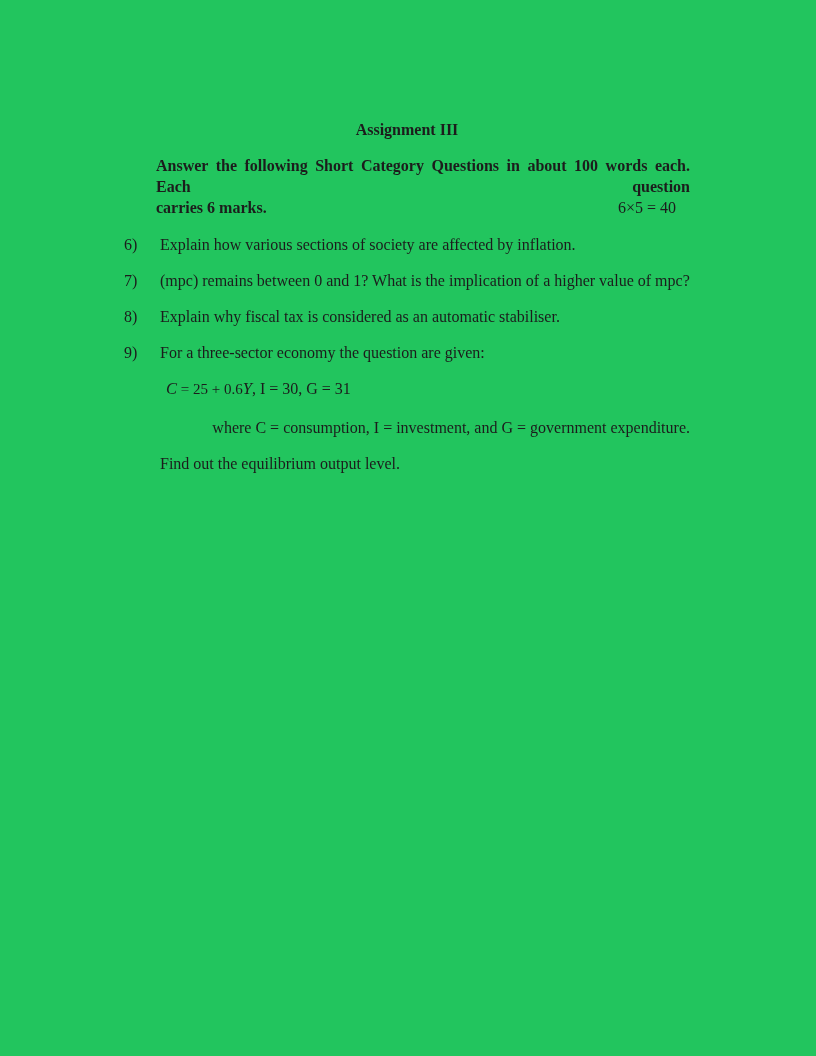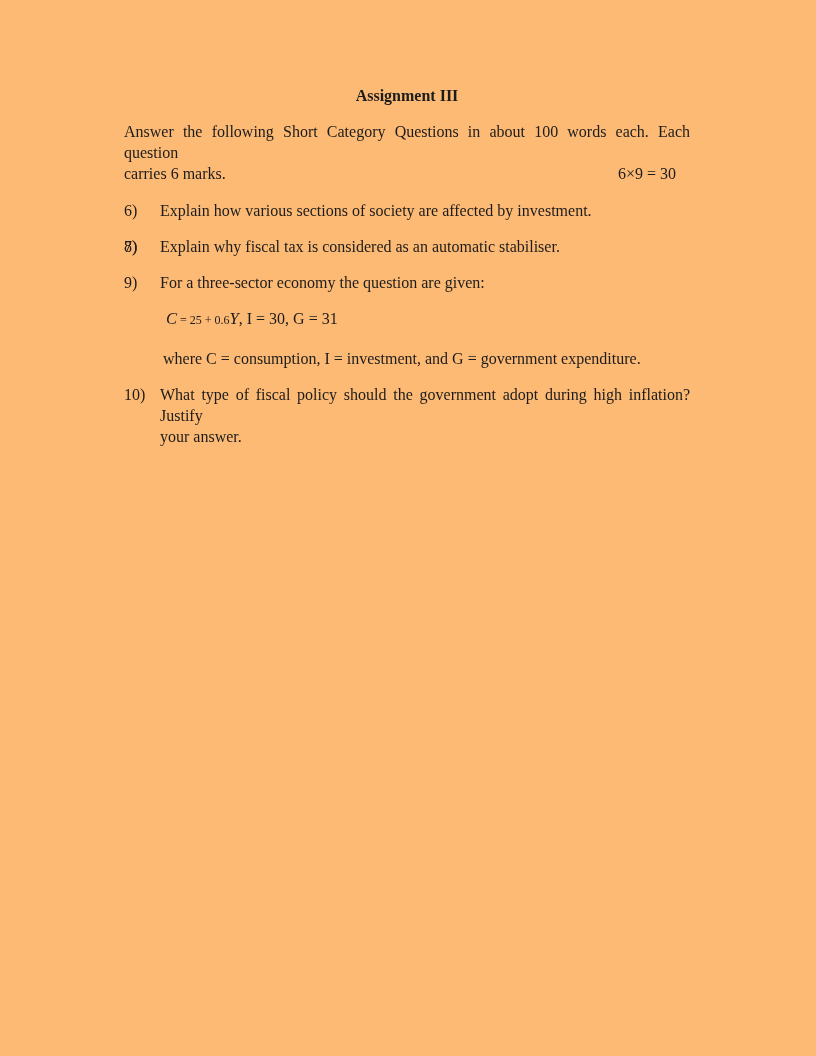--- a/index.html
+++ b/index.html
@@ -13,30 +13,30 @@
     font-family: "Liberation Serif", "DejaVu Serif", serif;
     font-size: 16px;
     line-height: 21px;
     color: #1c1c1c;
   }
   .page {
     position: relative;
     width: 816px;
     height: 1056px;
     box-sizing: border-box;
-    padding: 85px 126px 0 124px;
-    background: #fdba74;
+    padding: 119px 126px 0 124px;
+    background: #22c55e;
     overflow: hidden;
   }
   .title {
     text-align: center;
     font-weight: bold;
     margin-bottom: 15px;
   }
-  .bold { font-weight: normal; }
+  .bold { font-weight: bold; margin-left: 32px; }
   .jforce {
     text-align: justify;
     text-align-last: justify;
     text-justify: inter-word;
   }
   .instr { margin-bottom: 16px; }
   .instr-l2 {
     display: flex;
     justify-content: space-between;
     align-items: baseline;
@@ -58,57 +58,59 @@
   }
   .sub-formula {
     margin-left: 42px;
     margin-bottom: 17px;
   }
   .sub-formula .mvar {
     font-style: italic;
     font-size: 16.5px;
   }
   .sub-formula .mtxt {
-    font-size: 12px;
+    font-size: 15px;
     margin-top: 20px;
   }
   .sub-where {
     margin-left: 39px;
     margin-bottom: 15px;
+    text-align: right;
   }
   .sub-find {
     margin-left: 36px;
     margin-bottom: 15px;
   }
 </style>
 </head>
 <body>
 
 <div class="page">
 
   <div class="title">Assignment III</div>
 
   <div class="instr">
     <div class="bold jforce">Answer the following Short Category Questions in about 100 words each. Each question</div>
     <div class="instr-l2">
       <span class="bold">carries 6 marks.</span>
-      <span class="marks">6×9 = 30</span>
+      <span class="marks">6×5 = 40</span>
     </div>
   </div>
 
   <div class="q">
     <span class="qnum">6)</span>
     <div class="qbody">
-      <div>Explain how various sections of society are affected by investment.</div>
+      <div>Explain how various sections of society are affected by inflation.</div>
     </div>
   </div>
 
   <div class="q">
     <span class="qnum">7)</span>
     <div class="qbody">
+      <div>(mpc) remains between 0 and 1? What is the implication of a higher value of mpc?</div>
     </div>
   </div>
 
   <div class="q">
     <span class="qnum">8)</span>
     <div class="qbody">
       <div>Explain why fiscal tax is considered as an automatic stabiliser.</div>
     </div>
   </div>
 
@@ -118,22 +120,16 @@
       <div>For a three-sector economy the question are given:</div>
     </div>
   </div>
 
   <div class="sub-formula">
     <span class="mvar">C</span><span class="mtxt"> = 25 + 0.6</span><span class="mvar">Y</span><span>, I = 30, G = 31</span>
   </div>
 
   <div class="sub-where">where C = consumption, I = investment, and G = government expenditure.</div>
 
+  <div class="sub-find">Find out the equilibrium output level.</div>
 
-  <div class="q">
-    <span class="qnum">10)</span>
-    <div class="qbody">
-      <div class="jforce">What type of fiscal policy should the government adopt during high inflation? Justify</div>
-      <div>your answer.</div>
-    </div>
-  </div>
 
 </div>
 
 </body></html>

